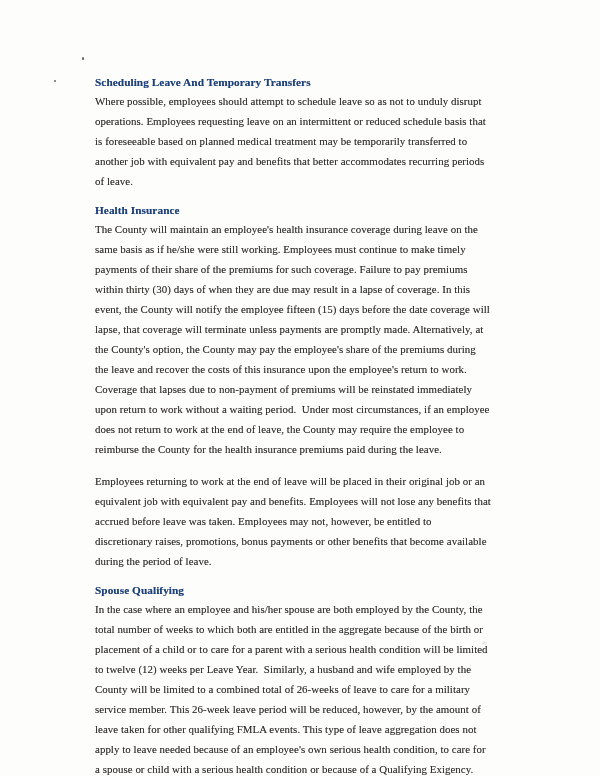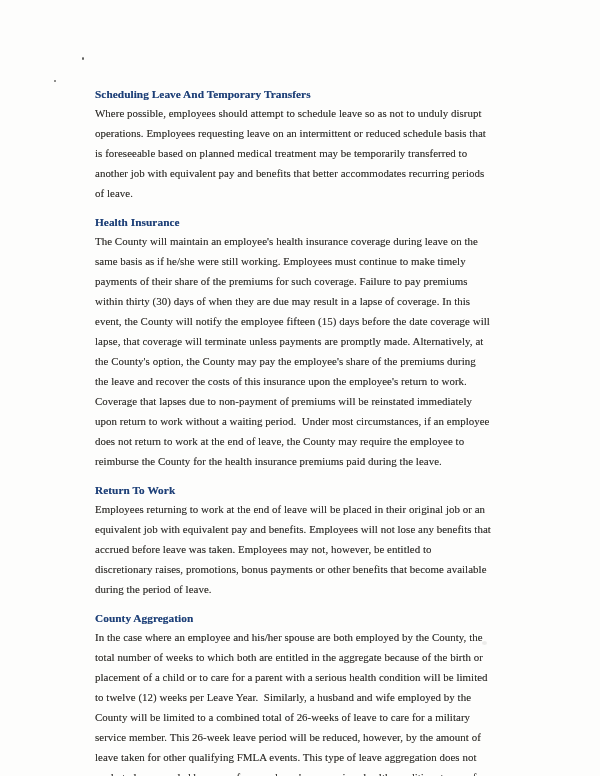--- a/index.html
+++ b/index.html
@@ -16,21 +16,21 @@
     font-family: "Liberation Serif", "DejaVu Serif", serif;
   }
   .content {
     position: absolute;
     left: 95px;
     top: 75px;
     width: 424px;
     color: #32302c;
   }
   .doc-section {
-    margin: 12px 0 12px 0;
+    margin: 0 0 12px 0;
   }
   .heading {
     margin: 0 0 1px 0;
     font-size: 11.3px;
     line-height: 15px;
     font-weight: bold;
     color: #1e4078;
     letter-spacing: 0.05px;
     text-shadow: 0 0 0.5px rgba(30, 64, 120, 0.55);
   }
@@ -88,30 +88,29 @@
 lapse, that coverage will terminate unless payments are promptly made. Alternatively, at
 the County's option, the County may pay the employee's share of the premiums during
 the leave and recover the costs of this insurance upon the employee's return to work.
 Coverage that lapses due to non-payment of premiums will be reinstated immediately
 upon return to work without a waiting period.  Under most circumstances, if an employee
 does not return to work at the end of leave, the County may require the employee to
 reimburse the County for the health insurance premiums paid during the leave.</div>
     </div>
 
     <div class="doc-section">
-      <h3 class="heading">Return To Work</h3>
       <div class="body-lines">Employees returning to work at the end of leave will be placed in their original job or an
 equivalent job with equivalent pay and benefits. Employees will not lose any benefits that
 accrued before leave was taken. Employees may not, however, be entitled to
 discretionary raises, promotions, bonus payments or other benefits that become available
 during the period of leave.</div>
     </div>
 
     <div class="doc-section">
-      <h3 class="heading">County Aggregation</h3>
+      <h3 class="heading">Spouse Qualifying</h3>
       <div class="body-lines">In the case where an employee and his/her spouse are both employed by the County, the
 total number of weeks to which both are entitled in the aggregate because of the birth or
 placement of a child or to care for a parent with a serious health condition will be limited
 to twelve (12) weeks per Leave Year.  Similarly, a husband and wife employed by the
 County will be limited to a combined total of 26-weeks of leave to care for a military
 service member. This 26-week leave period will be reduced, however, by the amount of
 leave taken for other qualifying FMLA events. This type of leave aggregation does not
 apply to leave needed because of an employee's own serious health condition, to care for
 a spouse or child with a serious health condition or because of a Qualifying Exigency.</div>
     </div>

